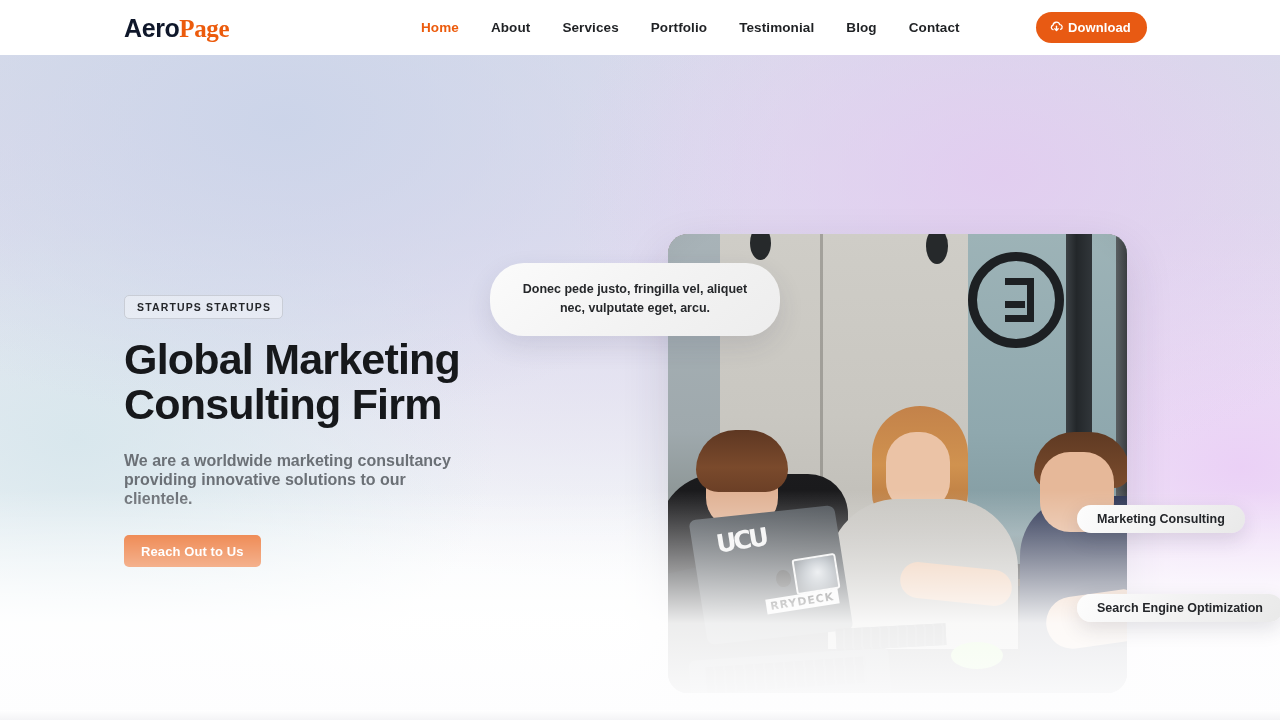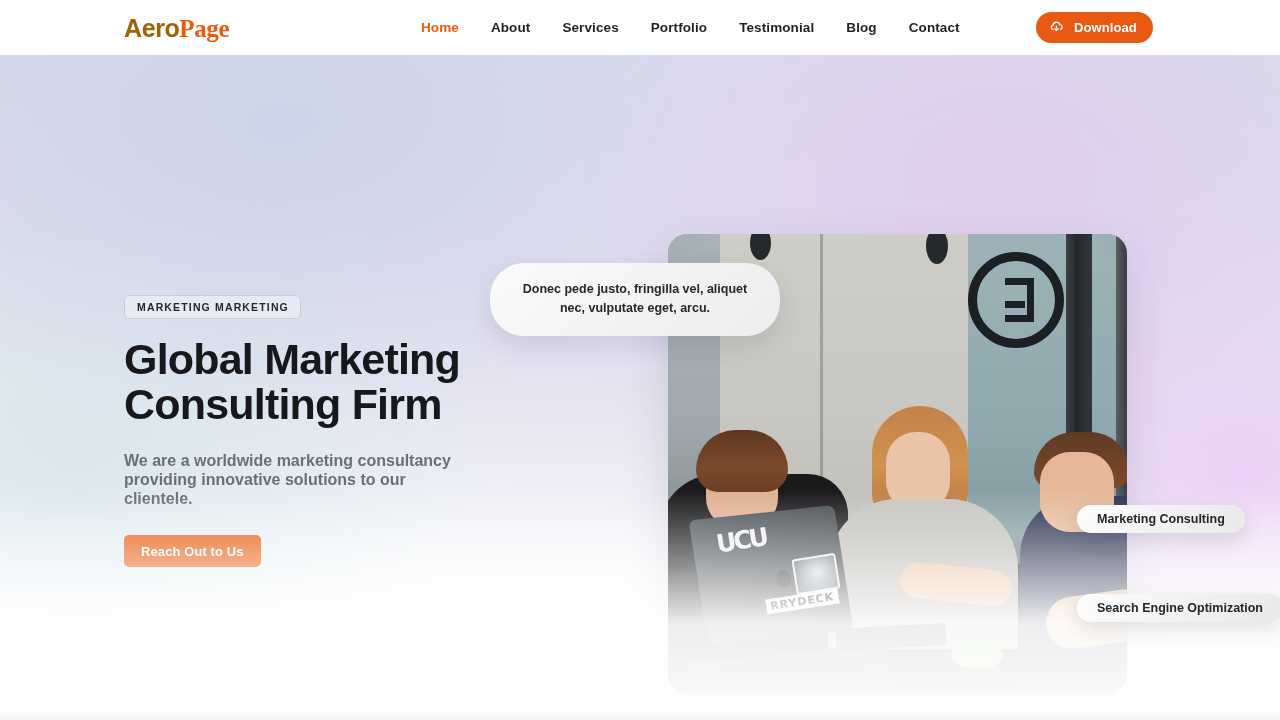--- a/index.html
+++ b/index.html
@@ -23,21 +23,21 @@
   .logo {
     position: absolute;
     left: 124px;
     top: 13px;
     font-size: 25px;
     font-weight: 700;
     letter-spacing: -0.4px;
     line-height: 30px;
     white-space: nowrap;
   }
-  .logo .logo-a { color: #a16207; }
+  .logo .logo-a { color: #0f172a; }
   .logo .logo-b { color: #ec5b0c; font-family: Liberation Serif, serif; }
 
   .nav {
     position: absolute;
     left: 405px;
     top: 19px;
     display: flex;
     align-items: center;
     gap: 0px;
   }
@@ -56,21 +56,21 @@
   .download-btn {
     position: absolute;
     left: 1036px;
     top: 12px;
     height: 31px;
     padding: 0 16px 0 13px;
     background: #e85a13;
     border-radius: 16px;
     display: flex;
     align-items: center;
-    gap: 10px;
+    gap: 4px;
     cursor: pointer;
     border: none;
   }
   .download-btn .dl-label {
     color: #ffffff;
     font-size: 13px;
     font-weight: 700;
     letter-spacing: 0.1px;
     line-height: 16px;
     white-space: nowrap;
@@ -442,21 +442,21 @@
       </svg>
     </span>
     <span class="dl-label">Download</span>
   </button>
 </div>
 
 <div class="hero">
   <div class="hero-bg"></div>
 
   <div class="left-col">
-    <div class="eyebrow">MARKETING MARKETING</div>
+    <div class="eyebrow">STARTUPS STARTUPS</div>
     <h1 class="hero-title">
       <span class="line">Global Marketing</span>
       <span class="line">Consulting Firm</span>
     </h1>
     <p class="hero-sub">We are a worldwide marketing consultancy providing innovative solutions to our clientele.</p>
     <button class="cta-btn">Reach Out to Us</button>
   </div>
 
   <div class="photo-card">
     <div class="ph-wall"></div>

